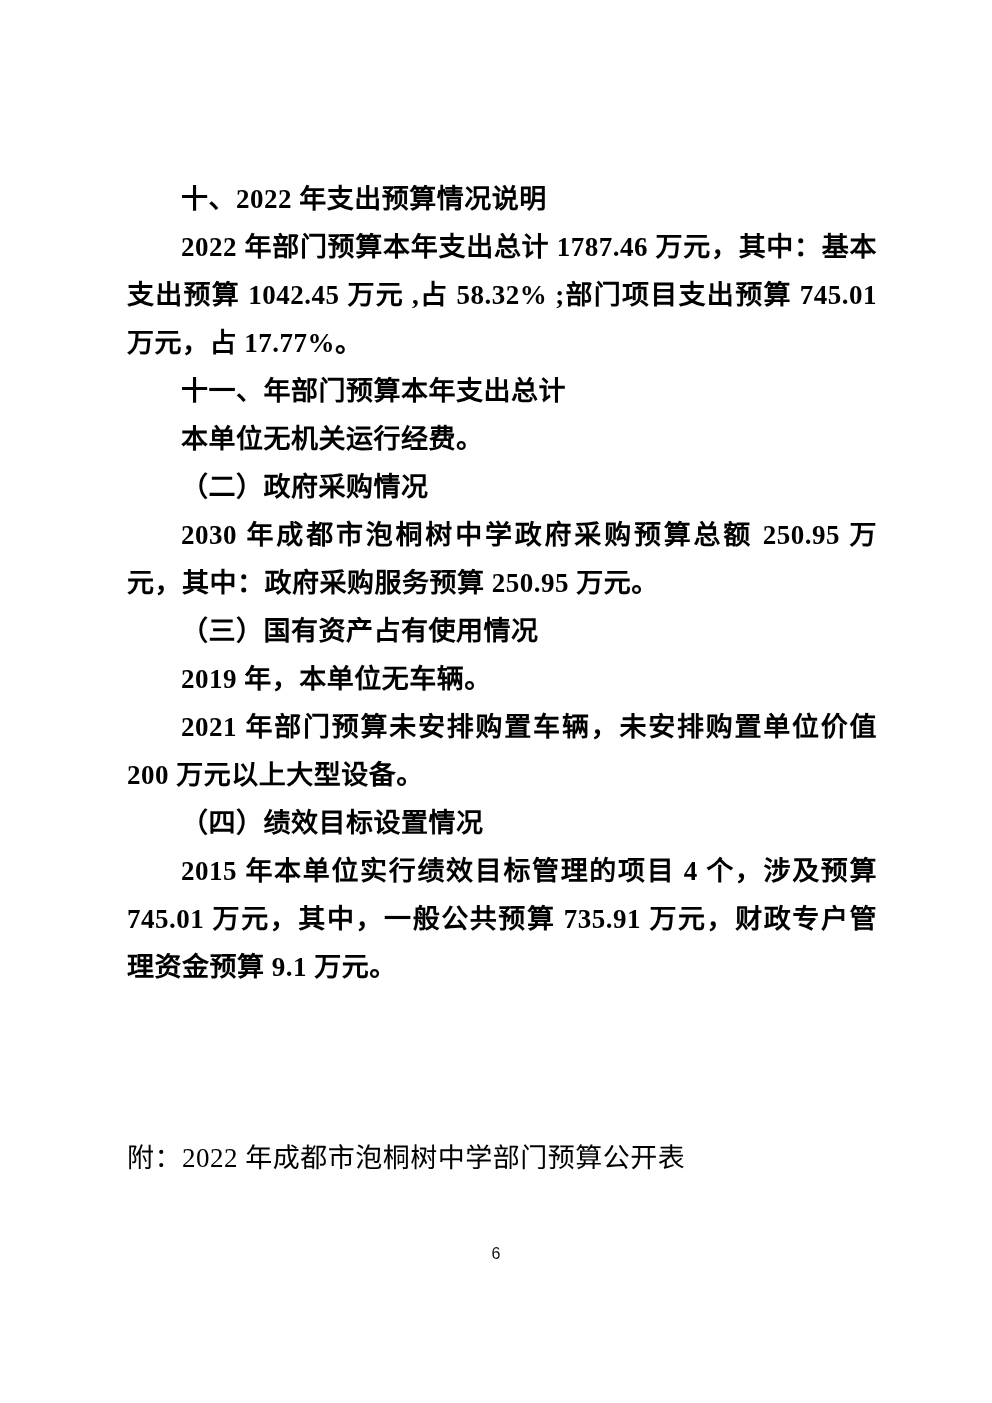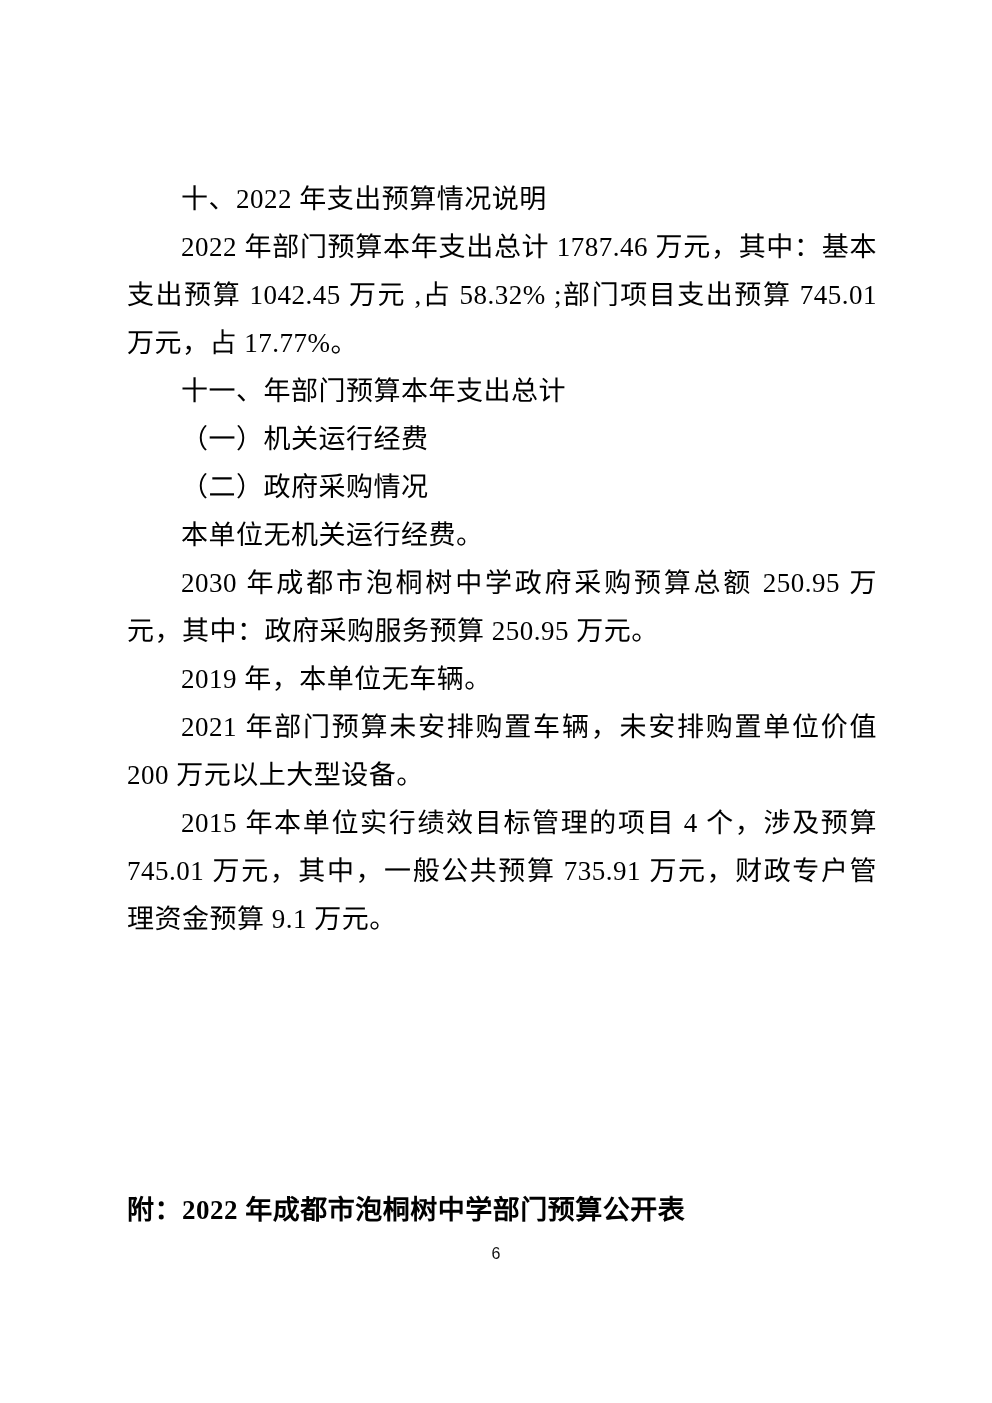--- a/index.html
+++ b/index.html
@@ -16,38 +16,38 @@
     font-family: "Liberation Serif", "DejaVu Serif", serif;
     color: #000000;
   }
   .content {
     position: absolute;
     left: 127px;
     top: 175px;
     width: 750px;
     font-size: 27px;
     line-height: 48px;
-    font-weight: 400;
+    font-weight: 700;
     text-align: justify;
     text-justify: inter-ideograph;
     letter-spacing: 0.5px;
   }
   .content p {
     margin: 0;
     padding: 0;
     text-indent: 2em;
   }
   .attachment {
     position: absolute;
     left: 127px;
-    top: 1188px;
+    top: 1136px;
     width: 750px;
     font-size: 27px;
     line-height: 44px;
-    font-weight: 700;
+    font-weight: 400;
     letter-spacing: 0.5px;
   }
   .footer {
     position: absolute;
     left: 0;
     top: 1243px;
     width: 100%;
     text-align: center;
     font-family: "Liberation Sans", "DejaVu Sans", sans-serif;
     font-size: 16px;
@@ -58,26 +58,27 @@
 </style>
 </head>
 <body>
 
 <div class="page">
 
   <div class="content">
     <p>十、2022 年支出预算情况说明</p>
     <p>2022 年部门预算本年支出总计 1787.46 万元，其中：基本支出预算 1042.45 万元 ,占 58.32% ;部门项目支出预算 745.01 万元，占 17.77%。</p>
     <p>十一、年部门预算本年支出总计</p>
-    <p>（一）机关运行经费</p>
+    <p>本单位无机关运行经费。</p>
     <p>（二）政府采购情况</p>
-    <p>本单位无机关运行经费。</p>
     <p>2030 年成都市泡桐树中学政府采购预算总额 250.95 万元，其中：政府采购服务预算 250.95 万元。</p>
+    <p>（三）国有资产占有使用情况</p>
     <p>2019 年，本单位无车辆。</p>
     <p>2021 年部门预算未安排购置车辆，未安排购置单位价值 200 万元以上大型设备。</p>
+    <p>（四）绩效目标设置情况</p>
     <p>2015 年本单位实行绩效目标管理的项目 4 个，涉及预算 745.01 万元，其中，一般公共预算 735.91 万元，财政专户管理资金预算 9.1 万元。</p>
   </div>
 
   <div class="attachment">附：2022 年成都市泡桐树中学部门预算公开表</div>
 
   <div class="footer">6</div>
 
 </div>
 
 </body></html>

